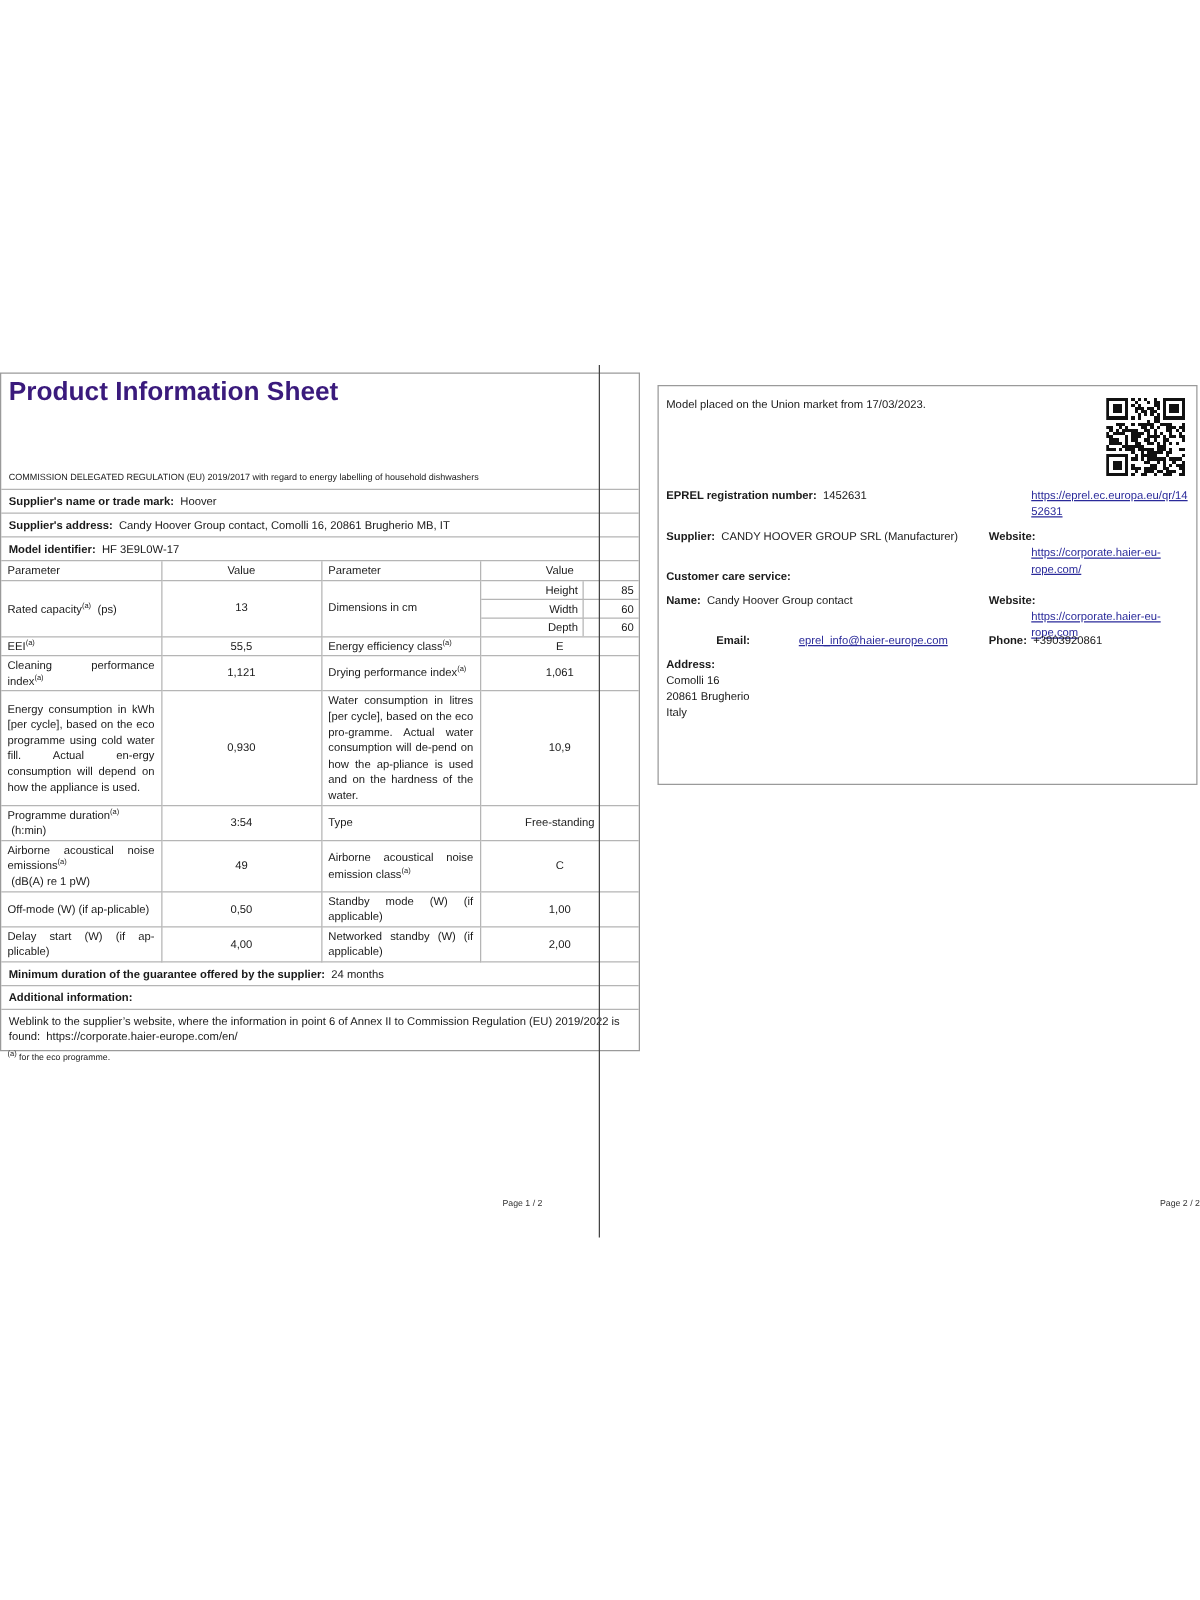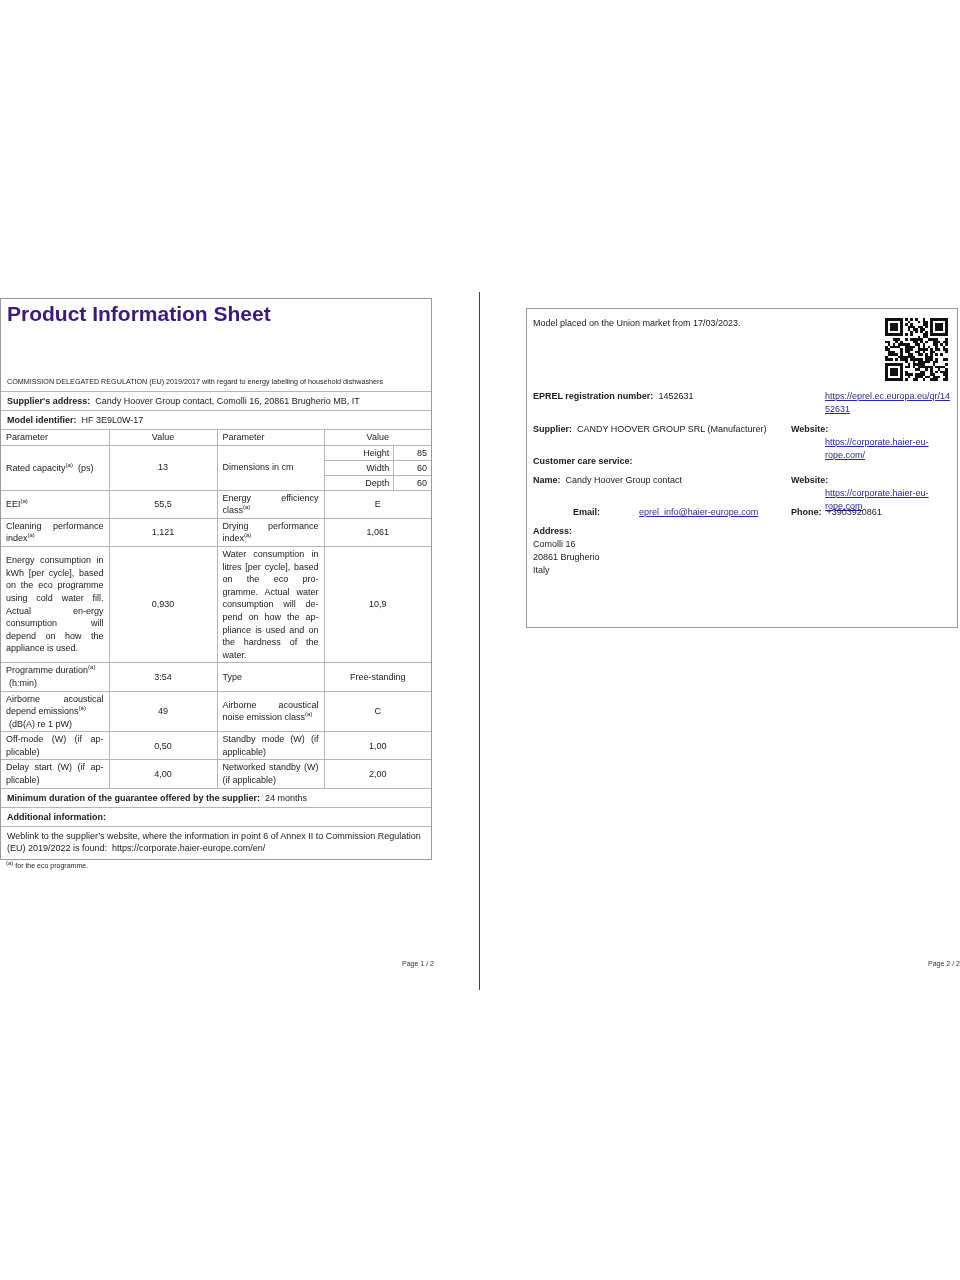--- a/index.html
+++ b/index.html
@@ -2,21 +2,21 @@
 <html><head>
 <meta charset="utf-8">
 <style>
   html, body { margin:0; padding:0; background:#ffffff; }
   body { width:960px; height:1280px; position:relative; overflow:hidden;
          font-family:"Liberation Sans", "DejaVu Sans", sans-serif; color:#1a1a1a; }
   .page1 { position:absolute; left:0; top:298px; width:432px; }
   .page2 { position:absolute; left:526px; top:308px; width:432px; }
   .page-divider { position:absolute; left:479px; top:292px; width:1px; height:698px; background:#444; }
   .pageno { position:absolute; font-size:7px; color:#333; }
-  .sheet { border:1px solid #9a9a9a; border-left:1px solid #9a9a9a; box-sizing:border-box; width:432px; background:#fff; }
+  .sheet { border:1px solid #9a9a9a; border-left:1px solid #9a9a9a; box-sizing:border-box; width:512px; background:#fff; }
   .sheet-row { border-bottom:1px solid #b5b5b5; padding:0 6px; font-size:9px; line-height:18px; white-space:nowrap; }
   .title { font-size:21px; font-weight:bold; color:#3a1a7c; line-height:26px; padding-top:2px; border-bottom:none; }
   .subtitle { font-size:7.2px; line-height:18px;margin-top:46px; }
   b { font-weight:bold; }
   table.params { border-collapse:collapse; width:100%; table-layout:fixed; font-size:9px; }
   table.params td { border:1px solid #b5b5b5; padding:1px 5px; vertical-align:middle; line-height:12.6px; }
   table.params tr:first-child td { border-top:none; }
   table.params td:first-child { border-left:none; }
   table.params td.last { border-right:none; }
   .just { text-align:justify; text-align-last:left; }
@@ -34,20 +34,24 @@
   a.lnk { color:#2a2a9a; text-decoration:underline;margin-left:34px; }
   .qr { position:absolute; left:358px; top:9px; width:63px; height:63px; }
 </style>
 </head>
 <body>
 
 <div class="page1">
   <div class="sheet">
     <div class="sheet-row title">Product Information Sheet</div>
     <div class="sheet-row subtitle">COMMISSION DELEGATED REGULATION (EU) 2019/2017 with regard to energy labelling of household dishwashers</div>
+    <div class="sheet-row">
+      <b>Supplier's name or trade mark:</b>&nbsp;
+      <span>Hoover</span>
+    </div>
     <div class="sheet-row">
       <b>Supplier's address:</b>&nbsp;
       <span>Candy Hoover Group contact, Comolli 16, 20861 Brugherio MB, IT</span>
     </div>
     <div class="sheet-row">
       <b>Model identifier:</b>&nbsp;
       <span>HF 3E9L0W-17</span>
     </div>
 
     <table class="params">
@@ -109,21 +113,21 @@
             <td class="just"><span>Water consumption in litres [per cycle], based on the eco pro-gramme. Actual water consumption will de-pend on how the ap-pliance is used and on the hardness of the water.</span></td>
             <td class="center last">10,9</td>
           </tr>
           <tr>
             <td class="just"><span>Programme duration</span><sup>(a)</sup><br><span style="padding-left: 3px;">(h:min)</span></td>
             <td class="center">3:54</td>
             <td class="just"><span>Type</span></td>
             <td class="center last">Free-standing</td>
           </tr>
           <tr>
-            <td class="just"><span>Airborne acoustical depend emissions</span><sup>(a)</sup><br><span style="padding-left: 3px;">(dB(A) re 1 pW)</span></td>
+            <td class="just"><span>Airborne acoustical noise emissions</span><sup>(a)</sup><br><span style="padding-left: 3px;">(dB(A) re 1 pW)</span></td>
             <td class="center">49</td>
             <td class="just"><span>Airborne acoustical noise emission class</span><sup>(a)</sup></td>
             <td class="center last">C</td>
           </tr>
           <tr>
             <td class="just"><span>Off-mode (W) (if ap-plicable)</span></td>
             <td class="center">0,50</td>
             <td class="just"><span>Standby mode (W) (if applicable)</span></td>
             <td class="center last">1,00</td>
           </tr>

